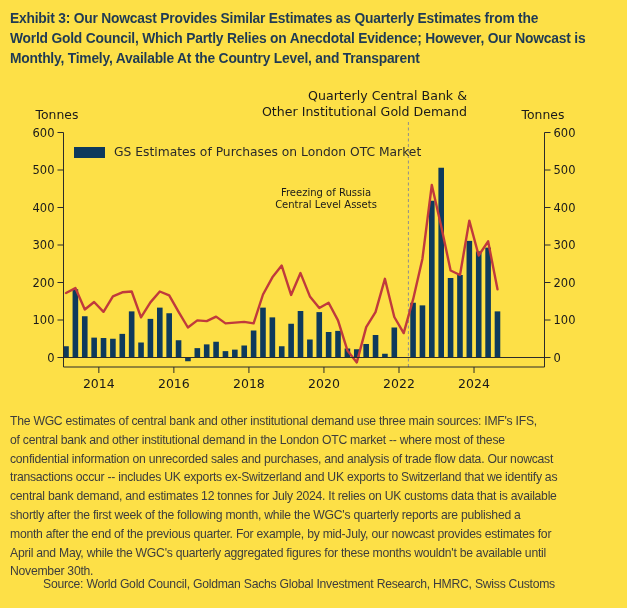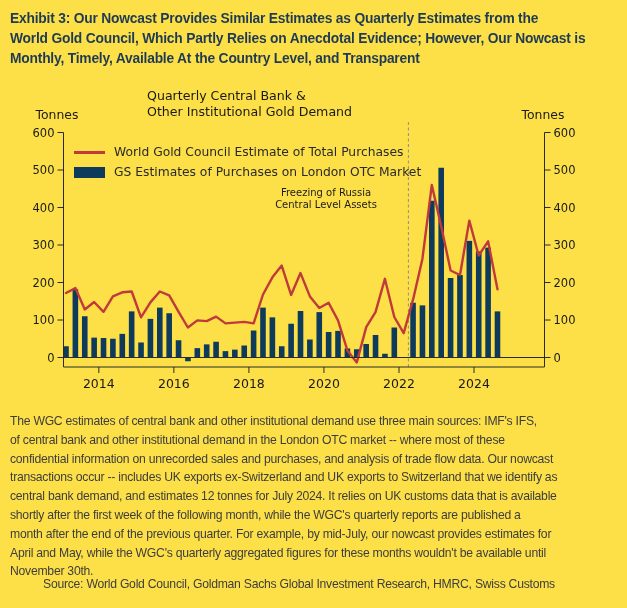--- a/index.html
+++ b/index.html
@@ -1,20 +1,20 @@
 <!DOCTYPE html>
 <html><head>
 <meta charset="utf-8">
 <style>
   html,body{margin:0;padding:0;background:#ffffff;}
   .page{position:relative;width:627px;height:608px;background:#fde047;overflow:hidden;
         font-family:"Liberation Sans",sans-serif;}
   .exhibit-title{position:absolute;left:10px;top:9px;width:612px;
         font-size:13.8px;font-weight:bold;color:#1f3a54;line-height:20px;letter-spacing:-0.2px;}
-  .chart-title{position:absolute;left:147px;top:88px;width:320px;text-align:left;
+  .chart-title{position:absolute;left:147px;top:88px;width:320px;text-align:right;
         font-family:"DejaVu Sans",sans-serif;font-size:12.6px;color:#1a1a1a;line-height:16px;}
   .tonnes{position:absolute;top:107px;width:60px;text-align:center;
         font-family:"DejaVu Sans",sans-serif;font-size:12.4px;color:#1a1a1a;}
   .tonnes.left{left:27px;} .tonnes.right{left:513px;}
   .legend{position:absolute;left:74px;top:142px;}
   .legend-row{display:flex;align-items:center;height:20px;}
   .swatch-line{width:31px;height:3px;margin-right:9px;}
   .swatch-rect{width:31px;height:11px;margin-right:9px;}
   .legend-label{font-family:"DejaVu Sans",sans-serif;font-size:12.3px;color:#2a2a2a;white-space:nowrap;}
   .annotation{position:absolute;left:246px;top:187px;width:160px;text-align:center;
@@ -139,24 +139,20 @@
   <div class="chart-title">
     <div>Quarterly Central Bank &amp;</div>
     <div>Other Institutional Gold Demand</div>
   </div>
 
   <div class="tonnes left">Tonnes</div>
   <div class="tonnes right">Tonnes</div>
 
   <div class="legend">
     <div class="legend-row">
-      <span class="swatch-line" id="swatch-line" style="background: rgb(192, 58, 60);"></span>
-      <span class="legend-label">World Gold Council Estimate of Total Purchases</span>
-    </div>
-    <div class="legend-row">
       <span class="swatch-rect" id="swatch-rect" style="background: rgb(14, 58, 92);"></span>
       <span class="legend-label">GS Estimates of Purchases on London OTC Market</span>
     </div>
   </div>
 
   <div class="annotation">
     <div>Freezing of Russia</div>
     <div>Central Level Assets</div>
   </div>
 

